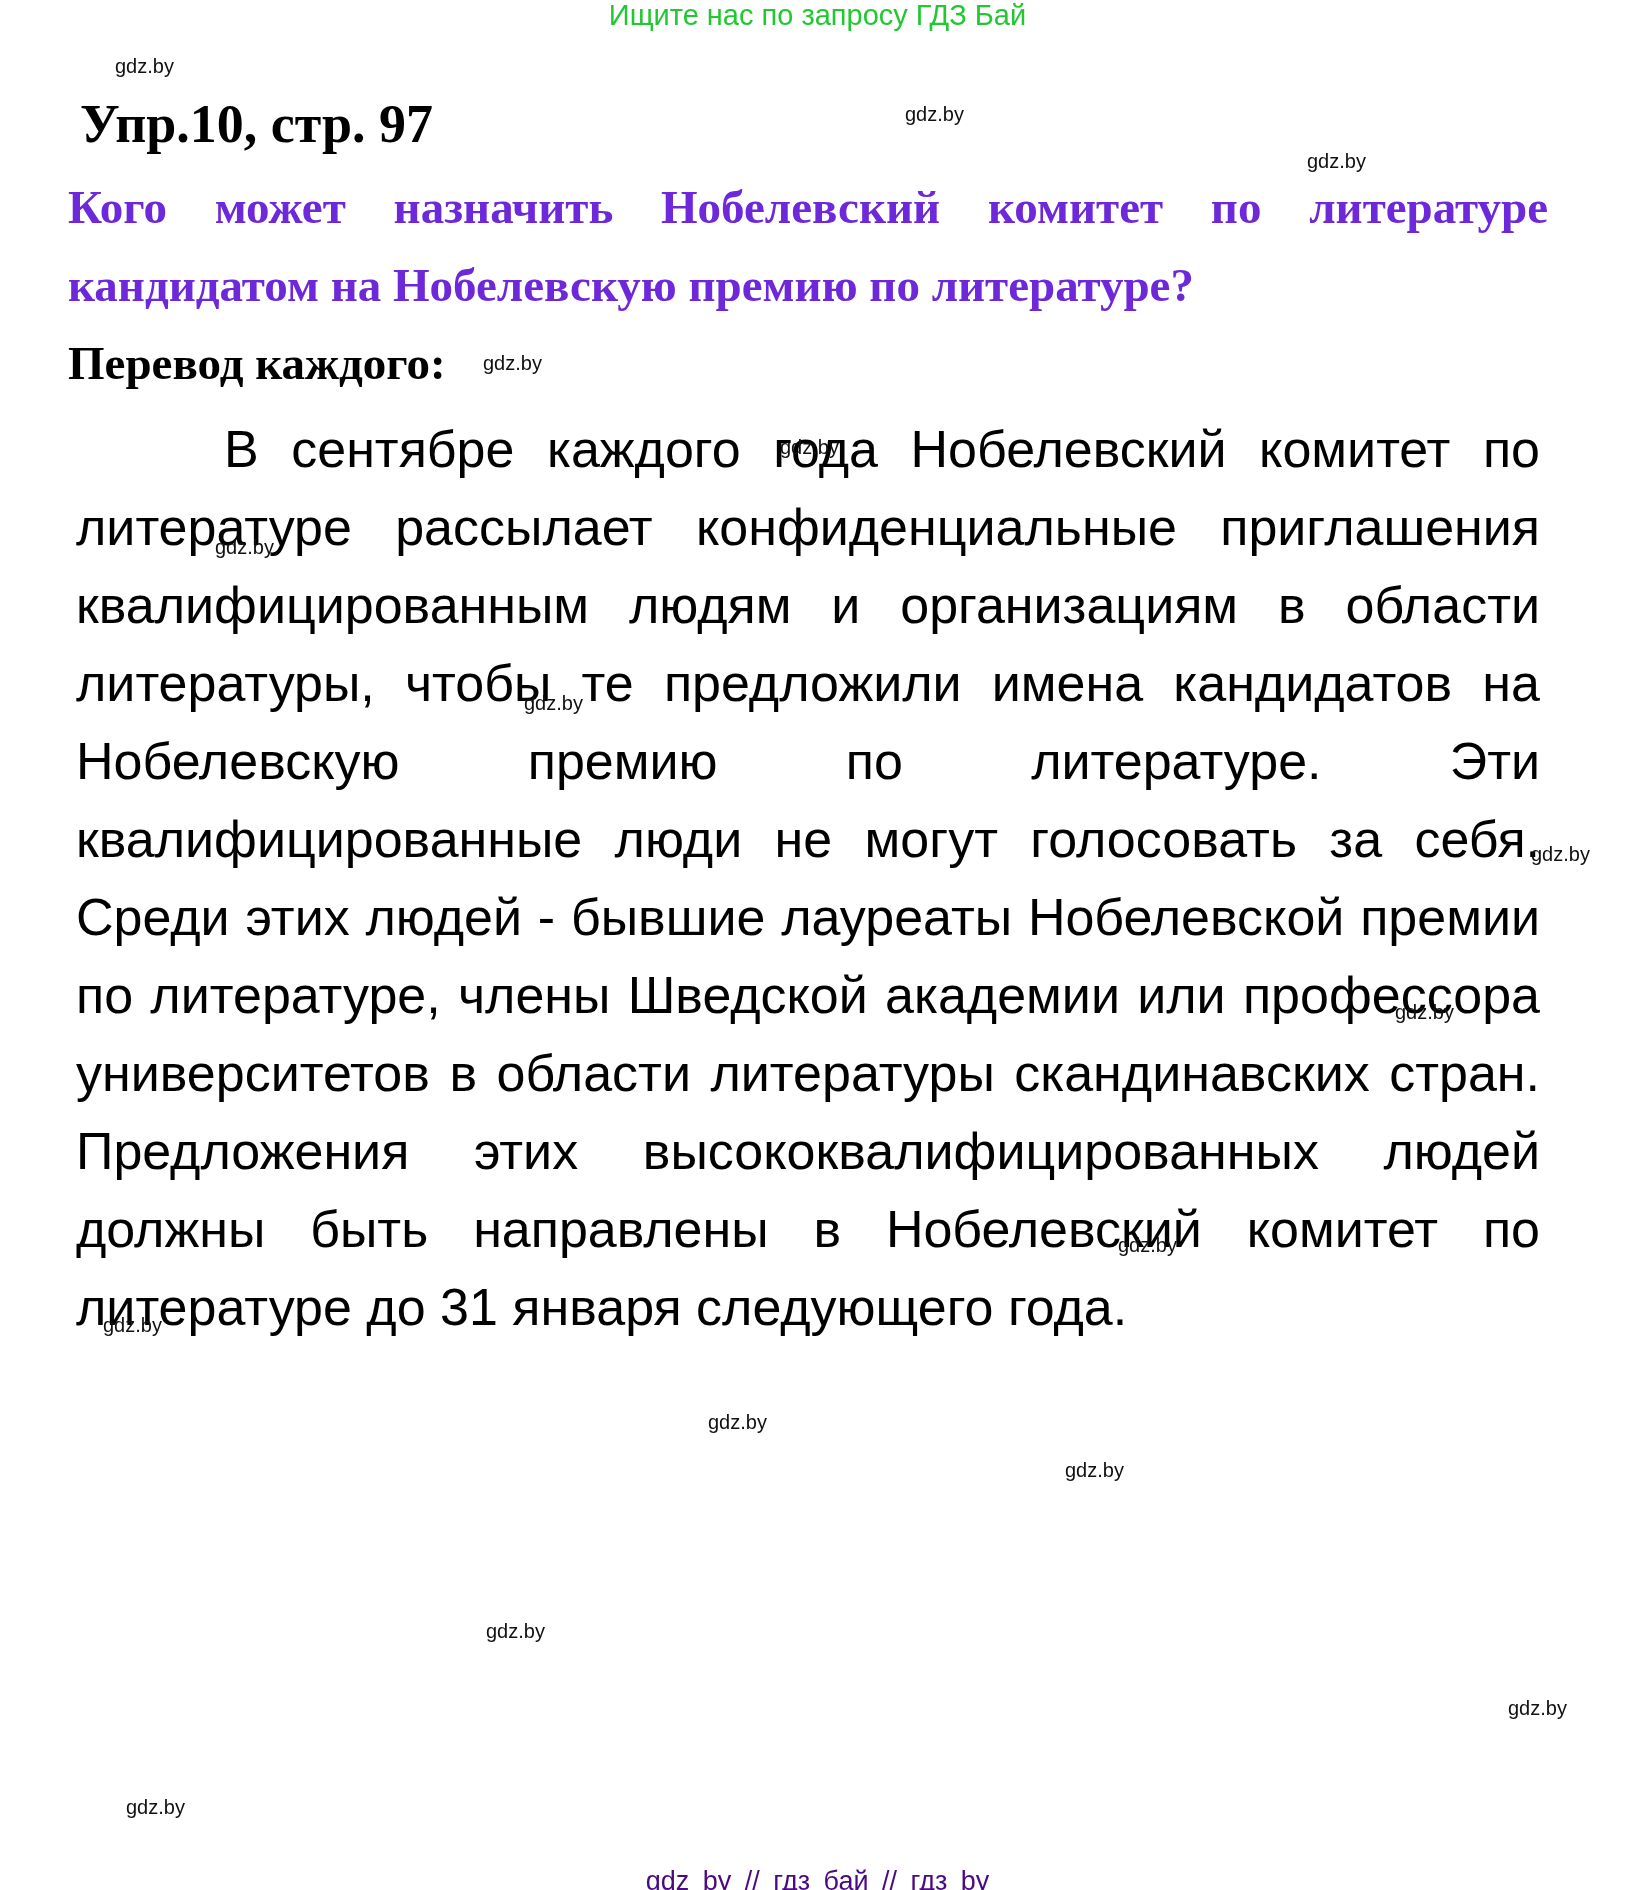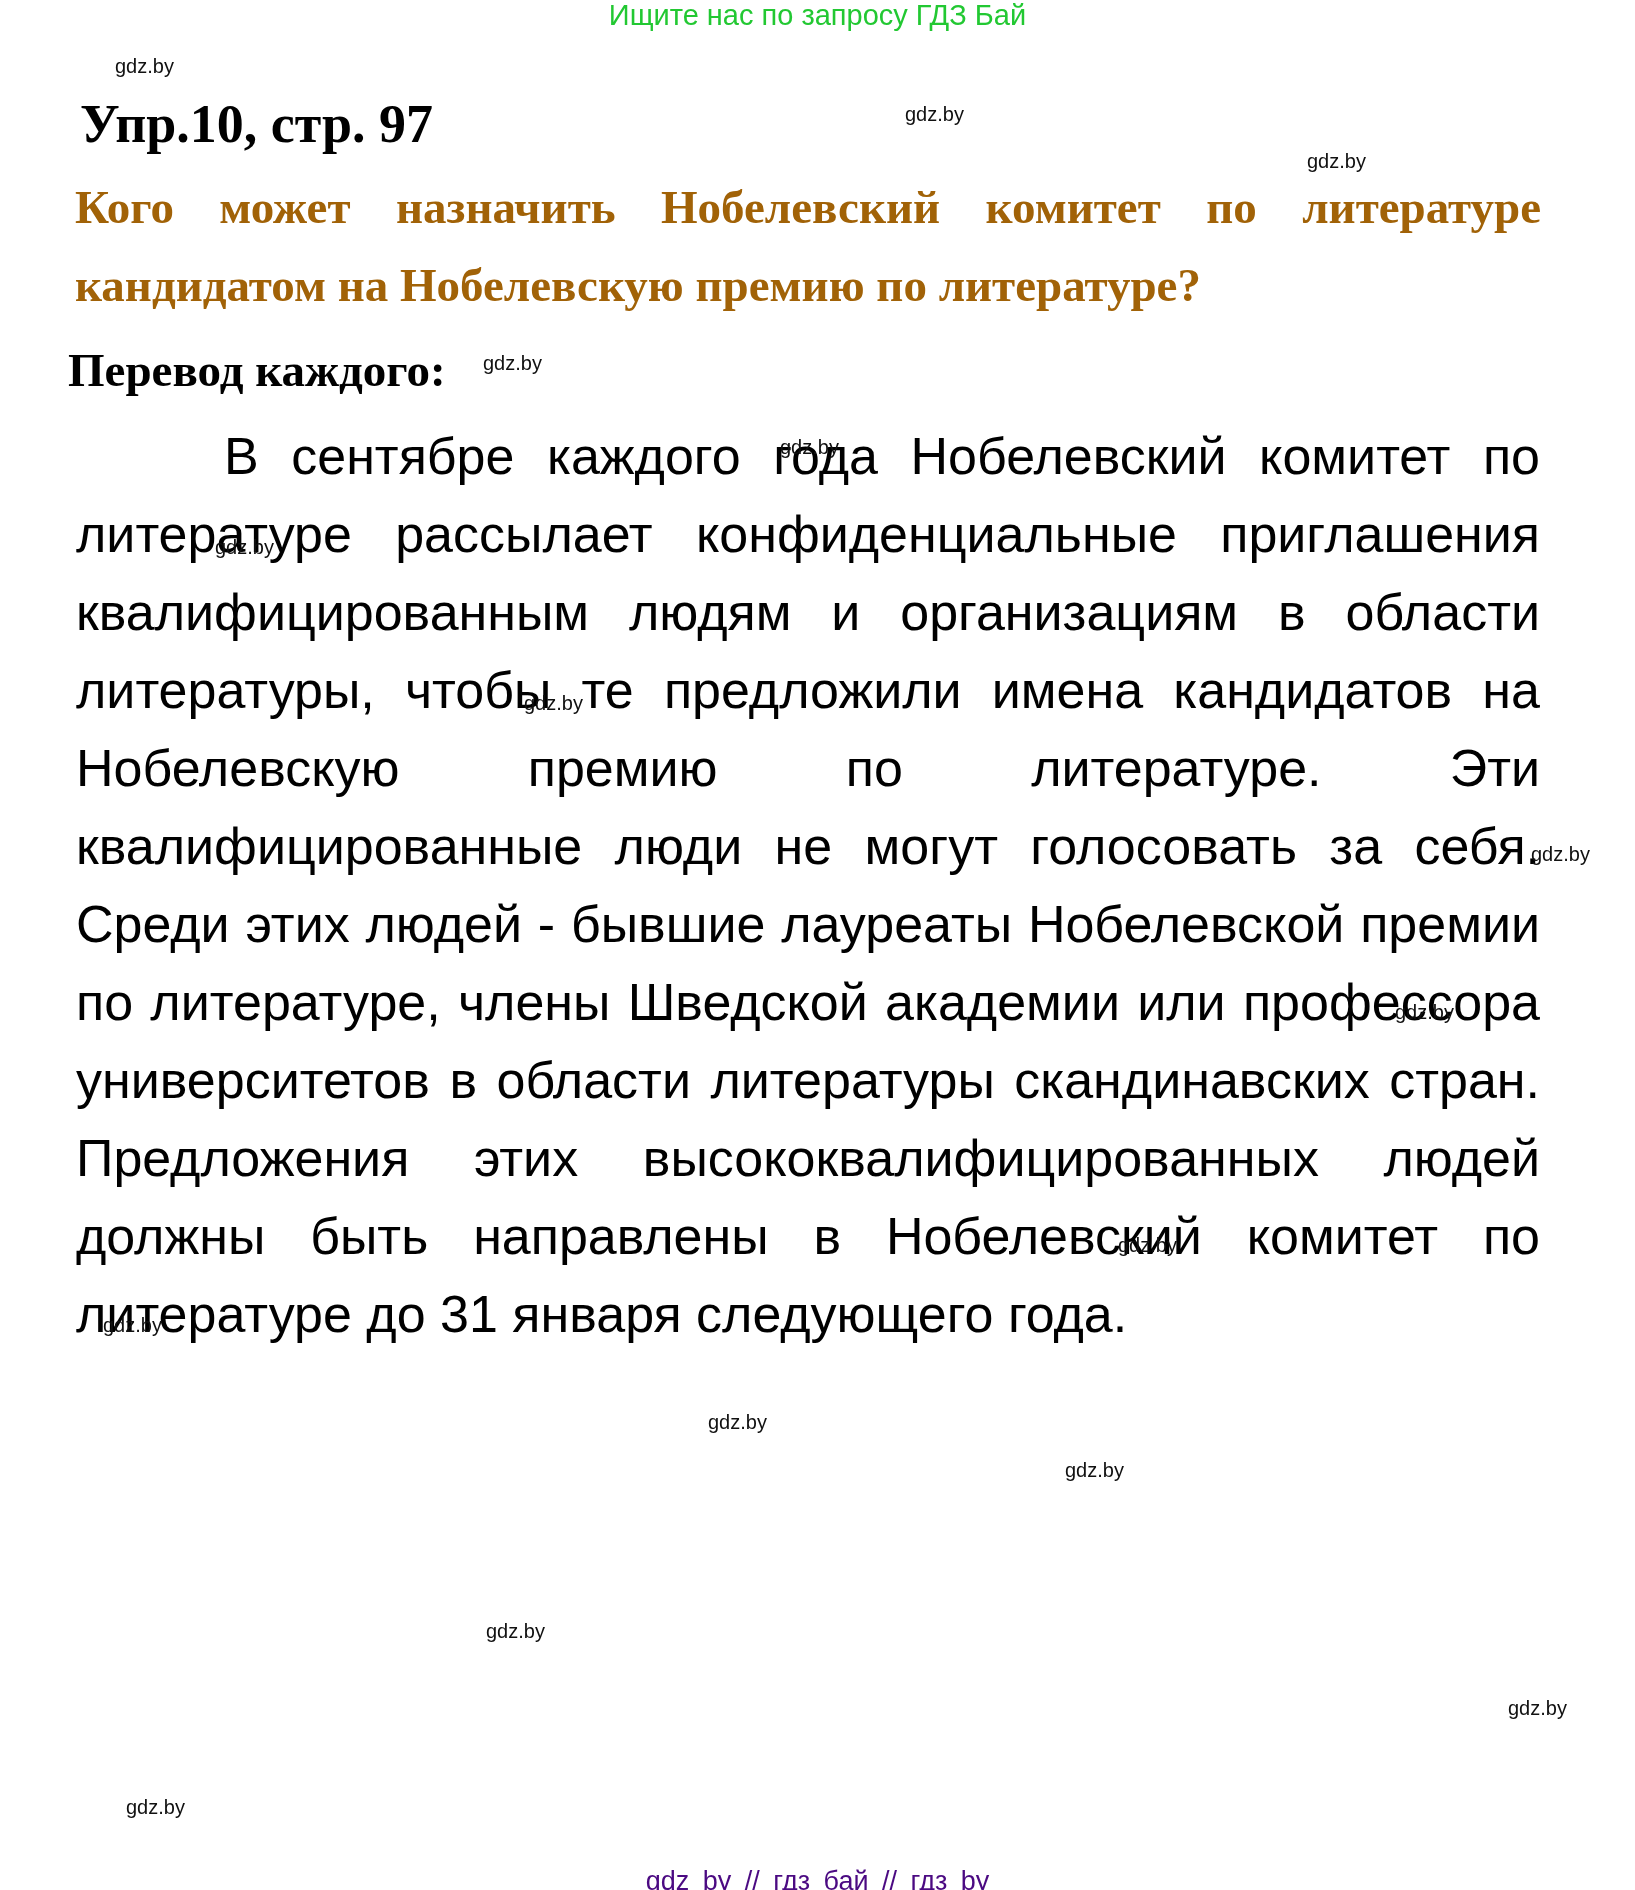--- a/index.html
+++ b/index.html
@@ -9,21 +9,21 @@
     font-family: "Liberation Sans", sans-serif; font-size: 29px; color: #22c832;
     line-height: 30px; padding-top: 0px;
   }
   .page { position: absolute; left: 68px; top: 80px; width: 1480px; }
   .title {
     font-family: "Liberation Serif", serif; font-weight: bold; font-size: 54px;
     line-height: 64px; margin: 12px; color: #000;
   }
   .question {
     font-family: "Liberation Serif", serif; font-weight: bold; font-size: 47px;
-    line-height: 78px; text-align: justify; margin: 7px; color: #a16207;
+    line-height: 78px; text-align: justify; margin: 0; color: #6d28d9;
   }
   .subheading {
     font-family: "Liberation Serif", serif; font-weight: bold; font-size: 47px;
     line-height: 78px; margin: 0; color: #000;
   }
   .para {
     font-family: Liberation Sans, sans-serif; font-size: 52px; line-height: 78px;
     text-align: justify; text-indent: 148px; margin: 8px; color: #000;
   }
   .wm {

